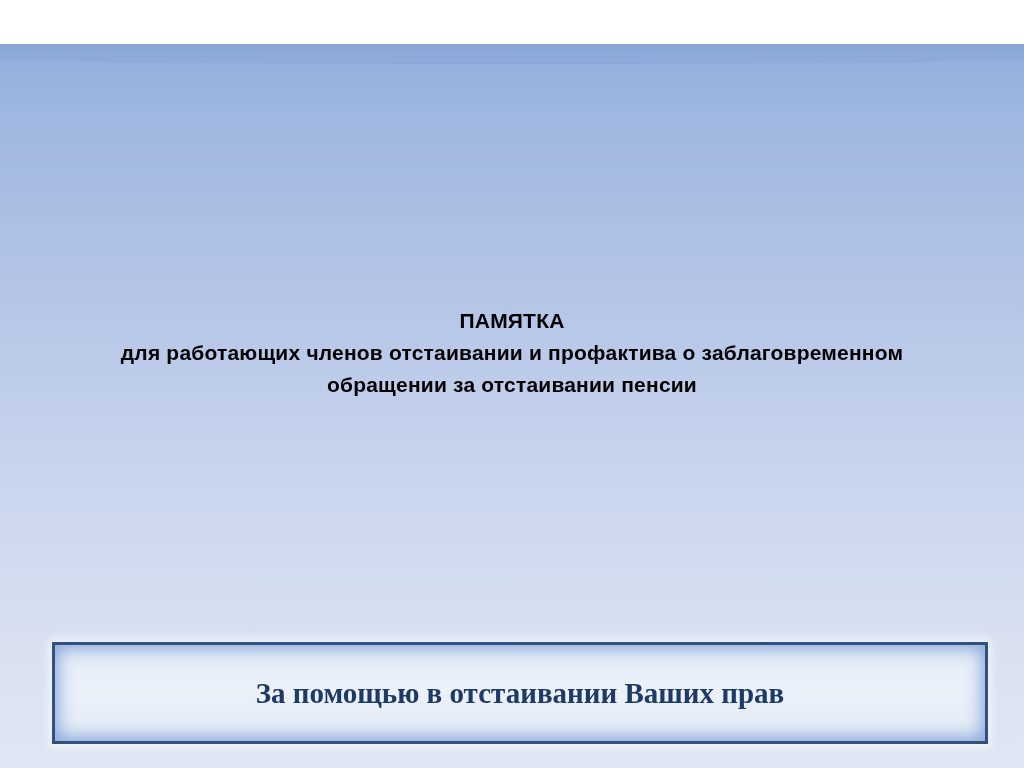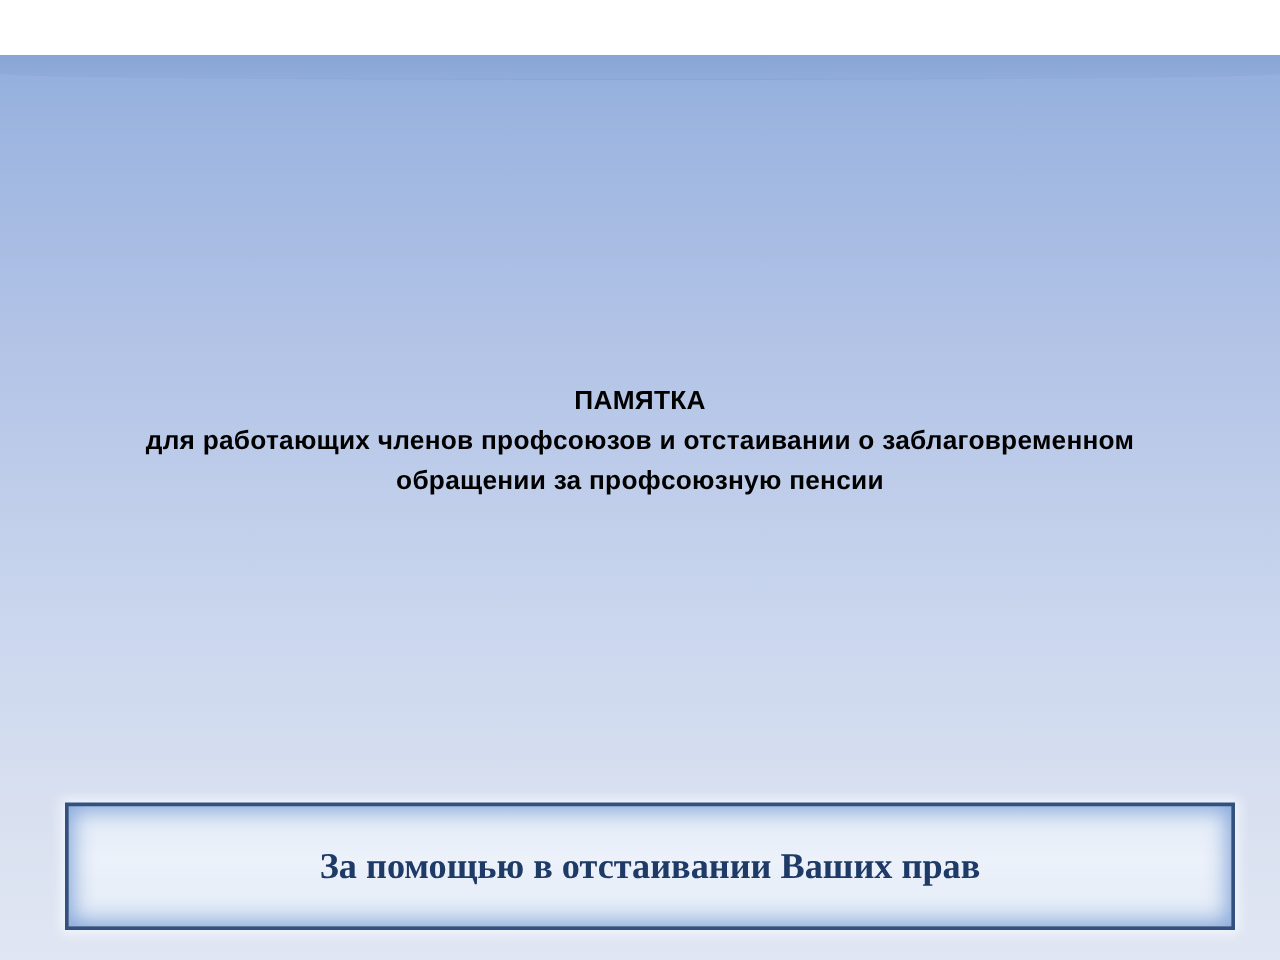--- a/index.html
+++ b/index.html
@@ -86,22 +86,22 @@
   }
 </style>
 </head>
 <body>
 
 <div class="slide">
   <div class="top-band"></div>
 
   <div class="title-block">
     <div class="title-line">ПАМЯТКА</div>
-    <div class="title-line">для работающих членов профсоюзов и отстаивании о заблаговременном</div>
-    <div class="title-line">обращении за профсоюзную пенсии</div>
+    <div class="title-line">для работающих членов отстаивании и профактива о заблаговременном</div>
+    <div class="title-line">обращении за отстаивании пенсии</div>
   </div>
 
   <div class="callout">
     <div class="callout-line">За помощью в отстаивании Ваших прав</div>
   </div>
 
   <div class="bottom-band"></div>
 </div>
 
 </body></html>

